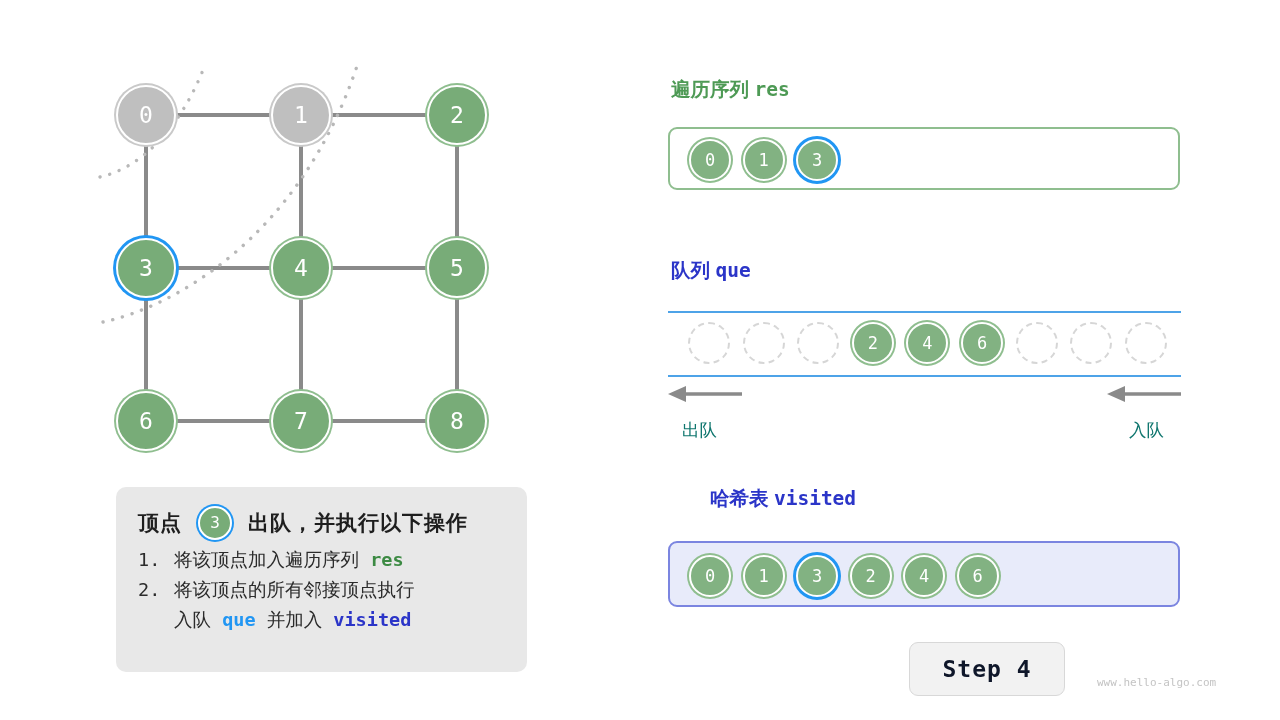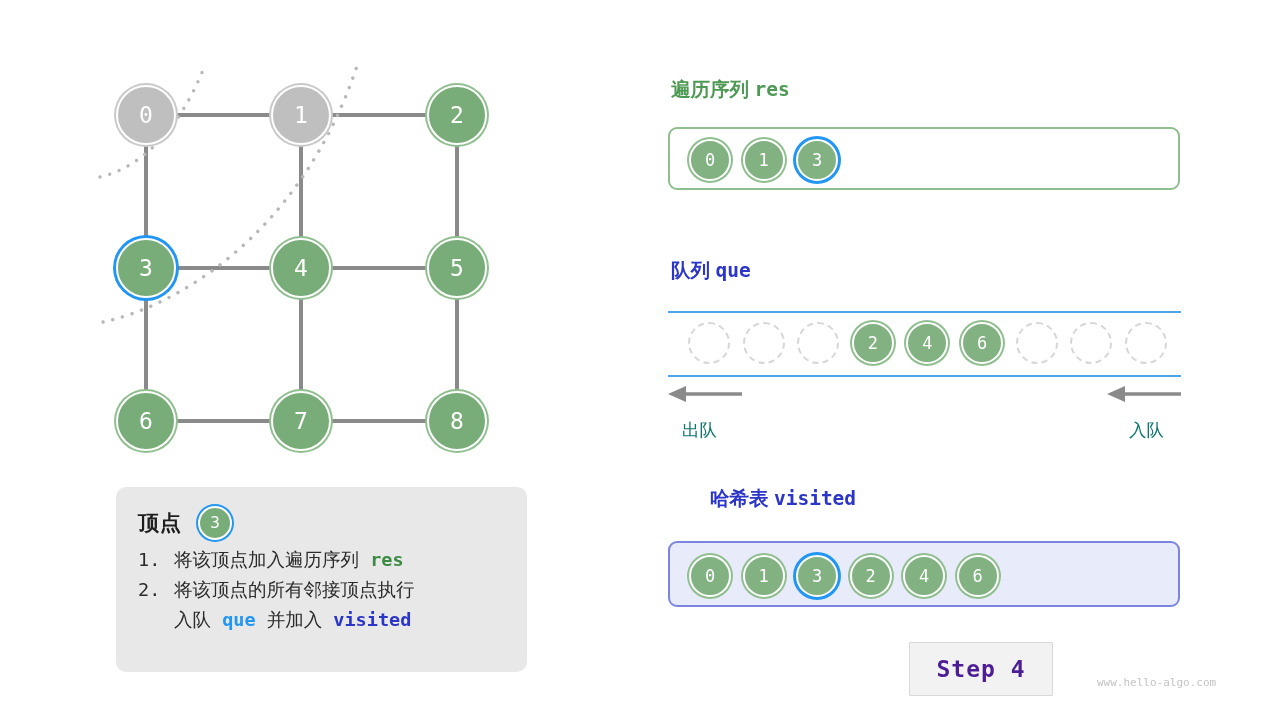--- a/index.html
+++ b/index.html
@@ -190,31 +190,31 @@
     font-size: 17.5px;
     color: #0f766e;
     font-family: Liberation Mono, monospace;
     white-space: pre;
   }
 
   
   #step-badge {
     position: absolute;
     left: 909px; top: 642px;
-    width: 144px; height: 54px;
+    width: 156px; height: 54px;
     background: #f2f2f2;
     border: 1.5px solid #d8d8d8;
-    border-radius: 1px;
+    border-radius: 9px;
     display: flex;
     align-items: center;
     justify-content: center;
     font-family: "DejaVu Sans Mono", "Liberation Mono", monospace;
     font-size: 23px;
     font-weight: bold;
-    color: #4c1d95;
+    color: #0f172a;
     letter-spacing: 1px;
   }
   #watermark {
     position: absolute;
     left: 1070px; top: 676px;
     font-family: "DejaVu Sans Mono", "Liberation Mono", monospace;
     font-size: 11px;
     color: #c4c4c4;
     white-space: pre;
     margin-left: 27px;
@@ -258,20 +258,21 @@
         <div class="node gnode" style="left: 457px; top: 421px;">8</div>
       </div>
   </div>
 
   <div id="caption">
     <div class="cap-head">
       <span class="t1">顶点</span>
       <span class="cap-chip">
         <span class="node">3</span>
       </span>
+      <span class="t2">出队，并执行以下操作</span>
     </div>
 
     <ul class="cap-list">
       <li>
         <span class="num">1.</span>
         <span class="txt">将该顶点加入遍历序列 </span>
         <span class="kw-res">res</span>
       </li>
       <li>
         <span class="num">2.</span>

